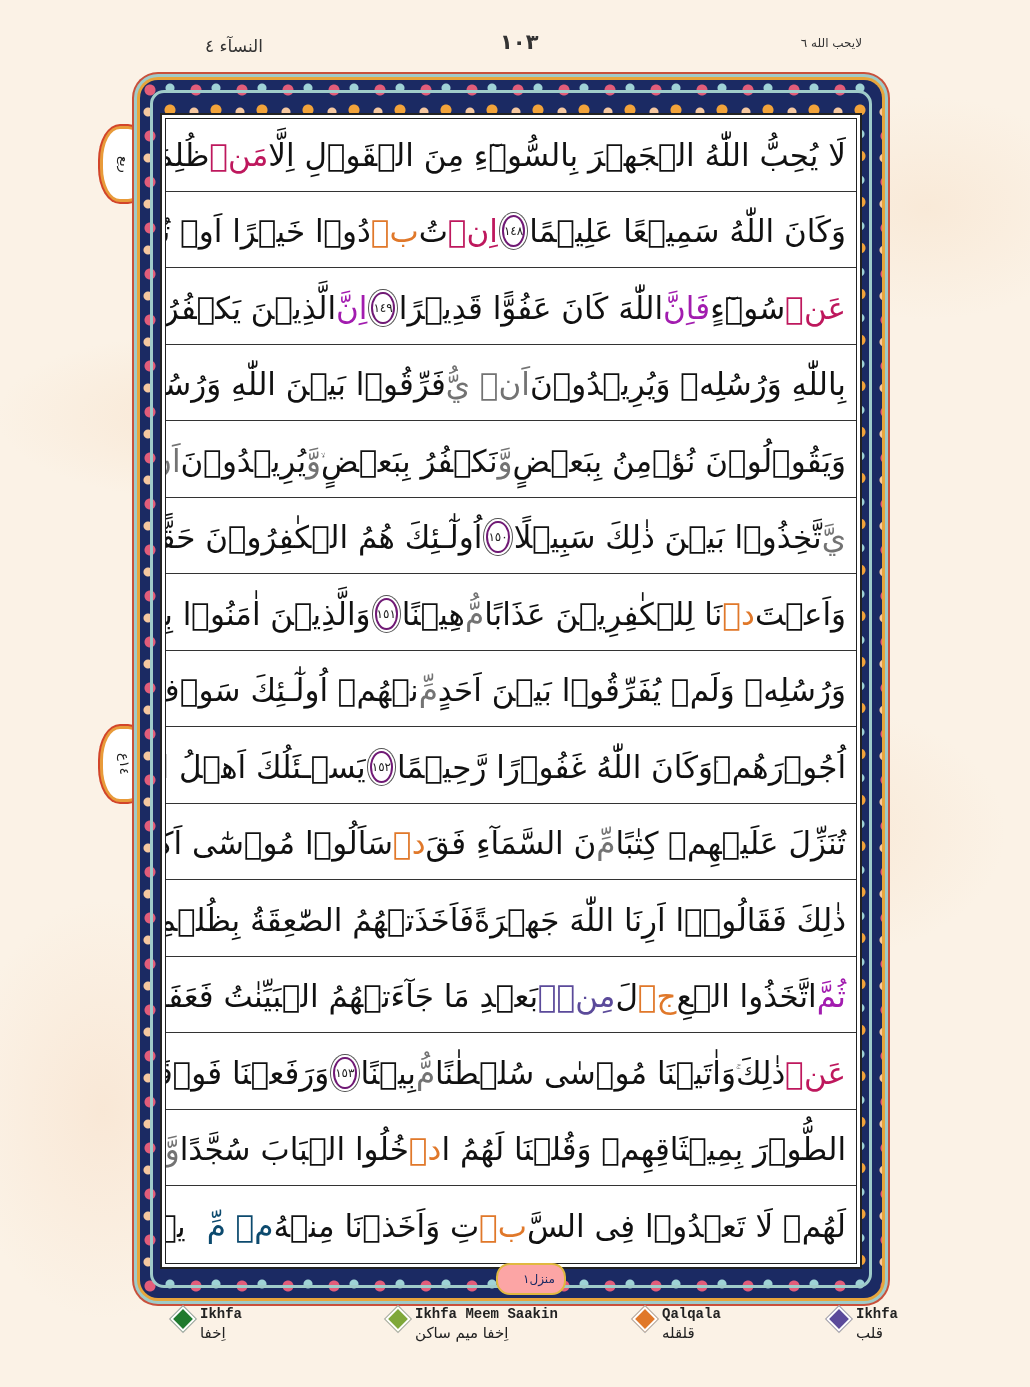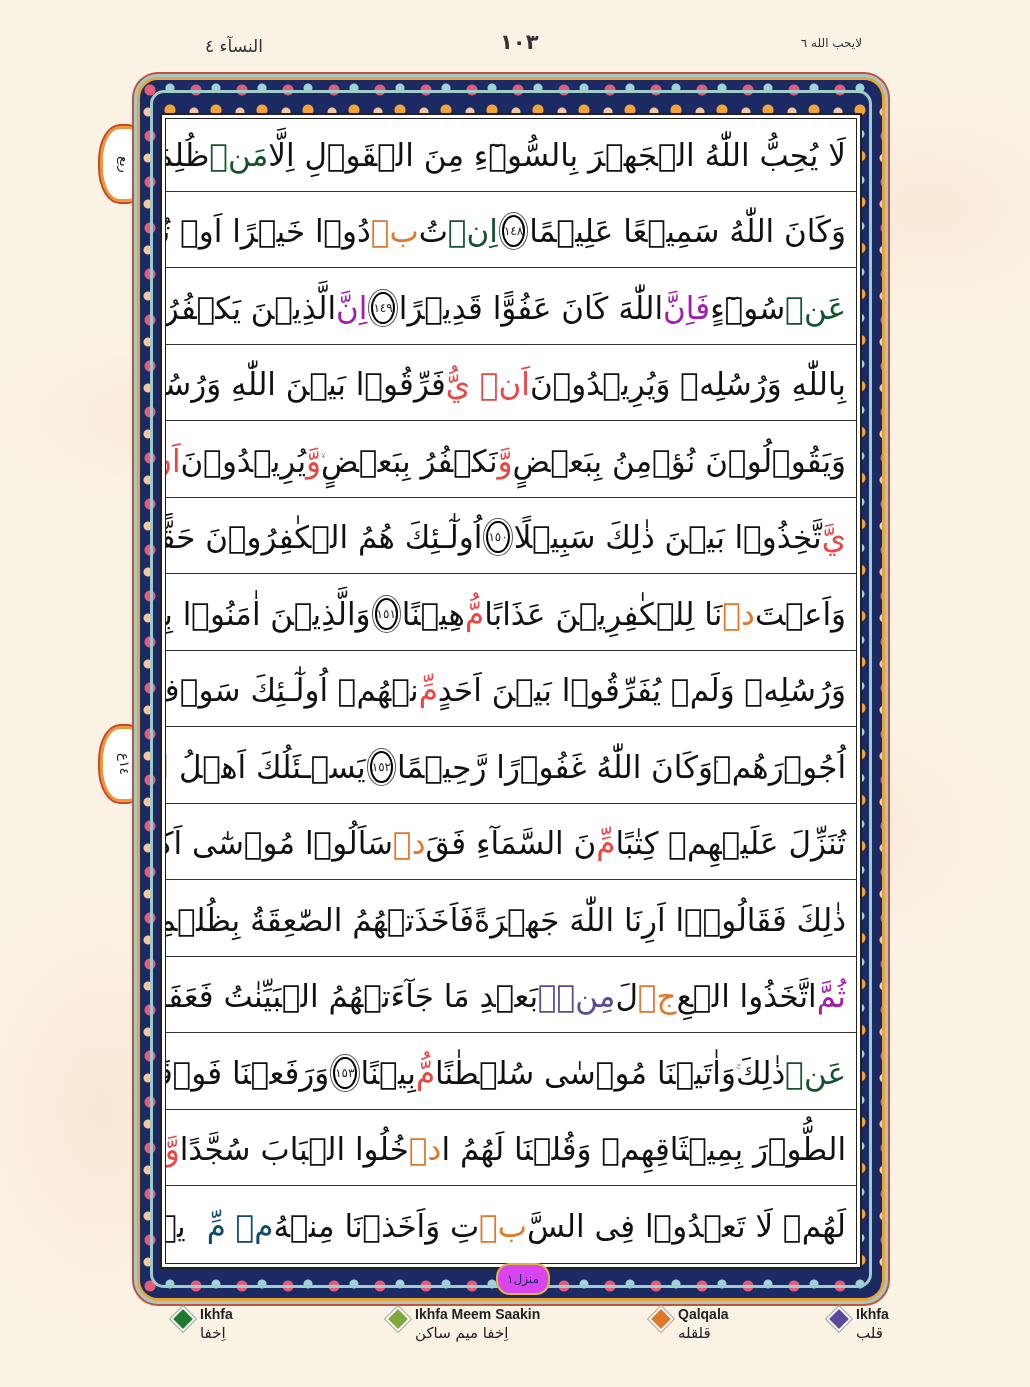--- a/index.html
+++ b/index.html
@@ -44,55 +44,55 @@
   .line {
     position:absolute; left:4px; right:4px; height:72.5px;
     border-bottom:1.5px solid #333;
     display:flex; align-items:center; justify-content:space-between;
     direction:rtl; padding:0 10px; box-sizing:border-box;
     font-family:"DejaVu Sans", sans-serif; font-size:31px; color:#111;
     white-space:nowrap; overflow:hidden;
   }
   .line:last-child { border-bottom:none; }
   .line .w { display:inline-block; }
-  .g { color:#14532d; }
+  .g { color:#be185d; }
   .b { color:#a21caf; }
   .o { color:#e0782a; }
-  .r { color:#ef4444; }
+  .r { color:#737373; }
   .p { color:#5b4a9a; }
   .pk { color:#0c4a6e;margin-left:21px; }
   .ayah {
     display:inline-flex; align-items:center; justify-content:center;
-    width:28px; height:28px; border-radius:50%; border:2px solid #000000;
+    width:28px; height:28px; border-radius:50%; border:2px solid #701a75;
     font-size:12px; margin:0 4px; color:#222; background:#fff;
     box-shadow:0 0 0 2px #fff, 0 0 0 3px #555;
   }
   .mark { font-size:14px; vertical-align:super; color:#222; }
 
   .side-marker {
     position:absolute; width:42px; height:70px;
     background:#fff; border:3px solid #e89b3a; border-radius:20px / 34px;
     box-shadow:0 0 0 2px #d2452a;
     display:flex; align-items:center; justify-content:center;
     writing-mode:vertical-rl; font-size:13px; color:#222;
   }
   .manzil-badge {
     position:absolute; left:496px; top:1263px; width:50px; height:28px;
-    background:#d946ef; border:2px solid #e0b840; border-radius:14px;
-    display:flex; align-items:center; justify-content:center; font-size:12px; color:#1b2a63;
+    background:#fca5a5; border:2px solid #e0b840; border-radius:14px;
+    display:flex; align-items:center; justify-content:center; font-size:12px; color:#1b2a63;padding-left:16px;
   }
 
   .legend { position:absolute; top:1306px; left:0; width:1030px; height:60px; }
   .legend-item { position:absolute; top:0; display:flex; align-items:flex-start; }
   .legend-item .diamond {
     width:14px; height:14px; transform:rotate(45deg); margin:4px 8px 0 4px;
     border:2px solid #fff; box-shadow:0 0 0 1px #aaa;
   }
   .legend-item .texts { display:flex; flex-direction:column; align-items:flex-start; }
-  .legend-item .en { font-family:Liberation Sans, sans-serif; font-weight:bold; font-size:14px; color:#222; }
+  .legend-item .en { font-family:Liberation Mono, monospace; font-weight:bold; font-size:14px; color:#222; }
   .legend-item .ar { font-family:"DejaVu Sans", sans-serif; font-size:15px; color:#222; direction:rtl; margin-top:2px; }
 </style>
 </head>
 <body>
 
 <div class="header">
   <span class="hdr hdr-juz">لايحب الله ٦</span>
   <span class="hdr hdr-page">١٠٣</span>
   <span class="hdr hdr-surah">النسآء ٤</span>
 </div>
@@ -231,21 +231,21 @@
       <span class="ar">اِخفا</span>
     </div>
   </div>
   <div class="legend-item" style="left:385px;">
     <span class="diamond" style="background: rgb(127, 168, 58);"></span>
     <div class="texts">
       <span class="en">Ikhfa Meem Saakin</span>
       <span class="ar">اِخفا میم ساکن</span>
     </div>
   </div>
-  <div class="legend-item" style="left:648px;">
+  <div class="legend-item" style="left:632px;">
     <span class="diamond" style="background: rgb(224, 120, 42);"></span>
     <div class="texts">
       <span class="en">Qalqala</span>
       <span class="ar">قلقله</span>
     </div>
   </div>
   <div class="legend-item" style="left:826px;">
     <span class="diamond" style="background: rgb(91, 74, 154);"></span>
     <div class="texts">
       <span class="en">Ikhfa</span>

